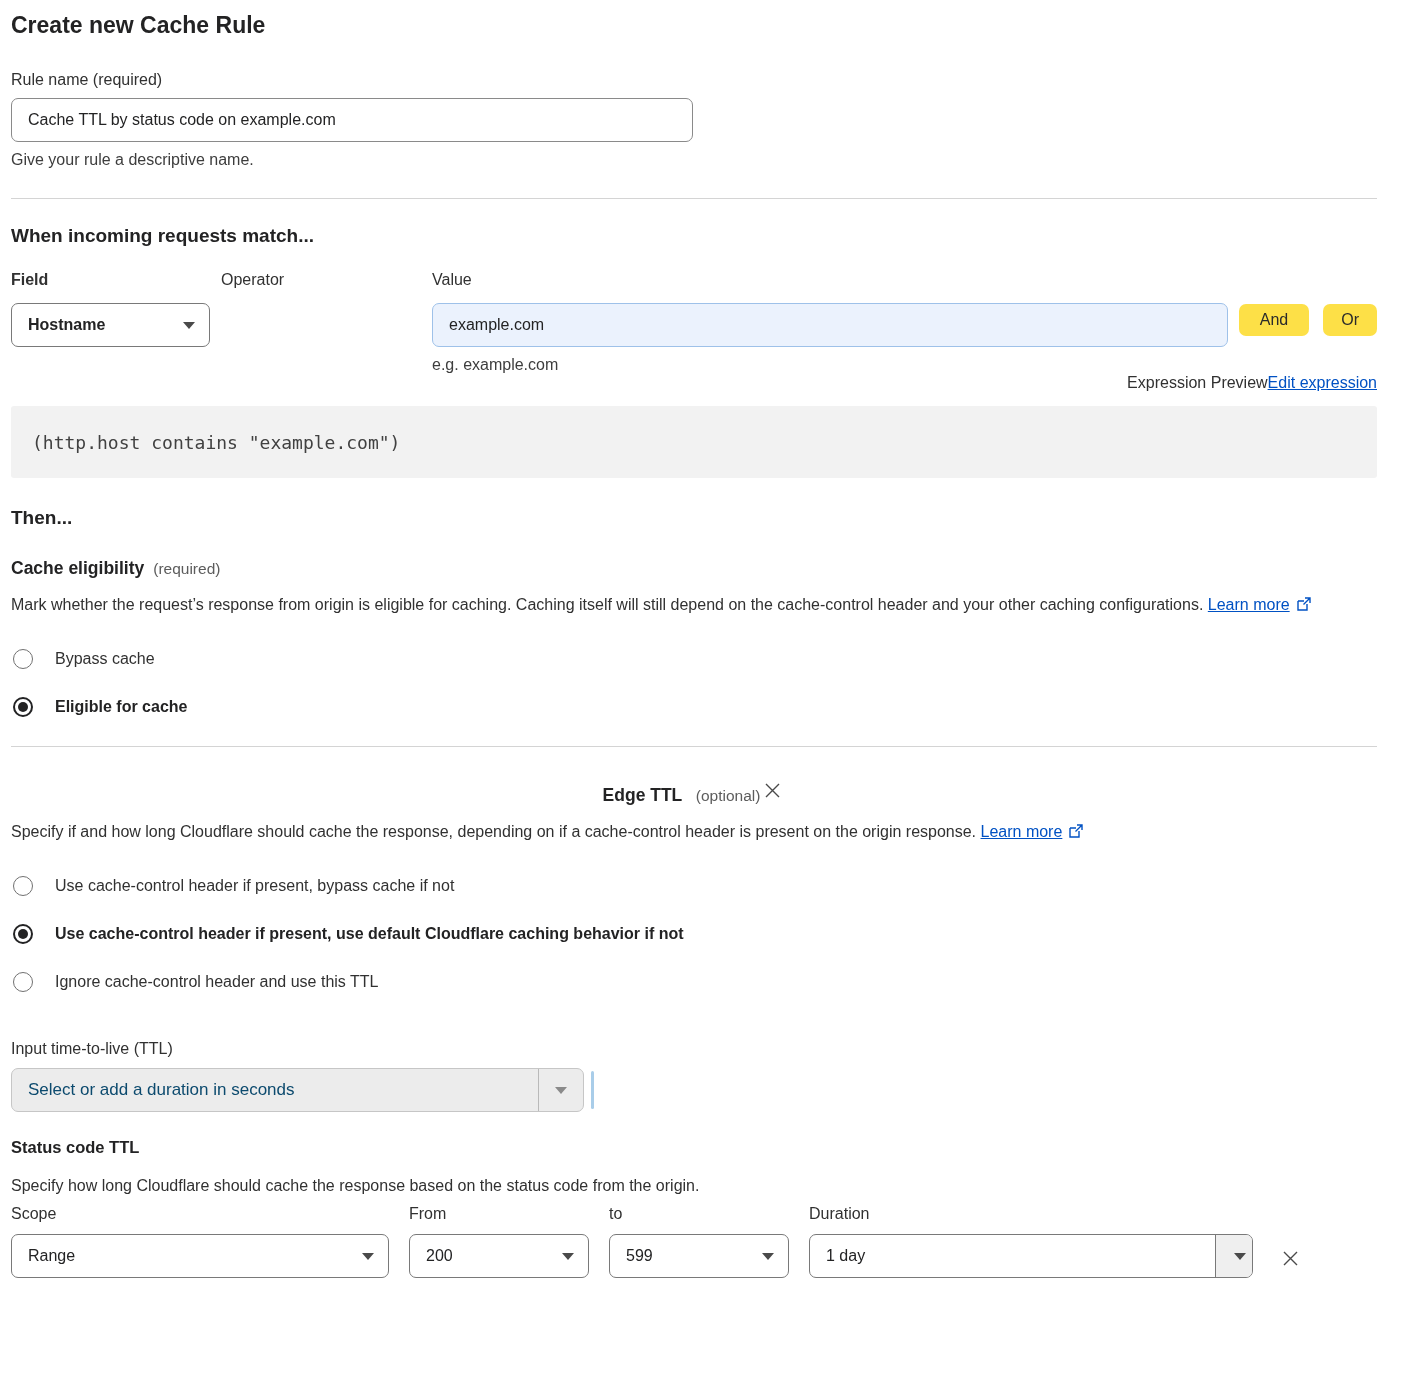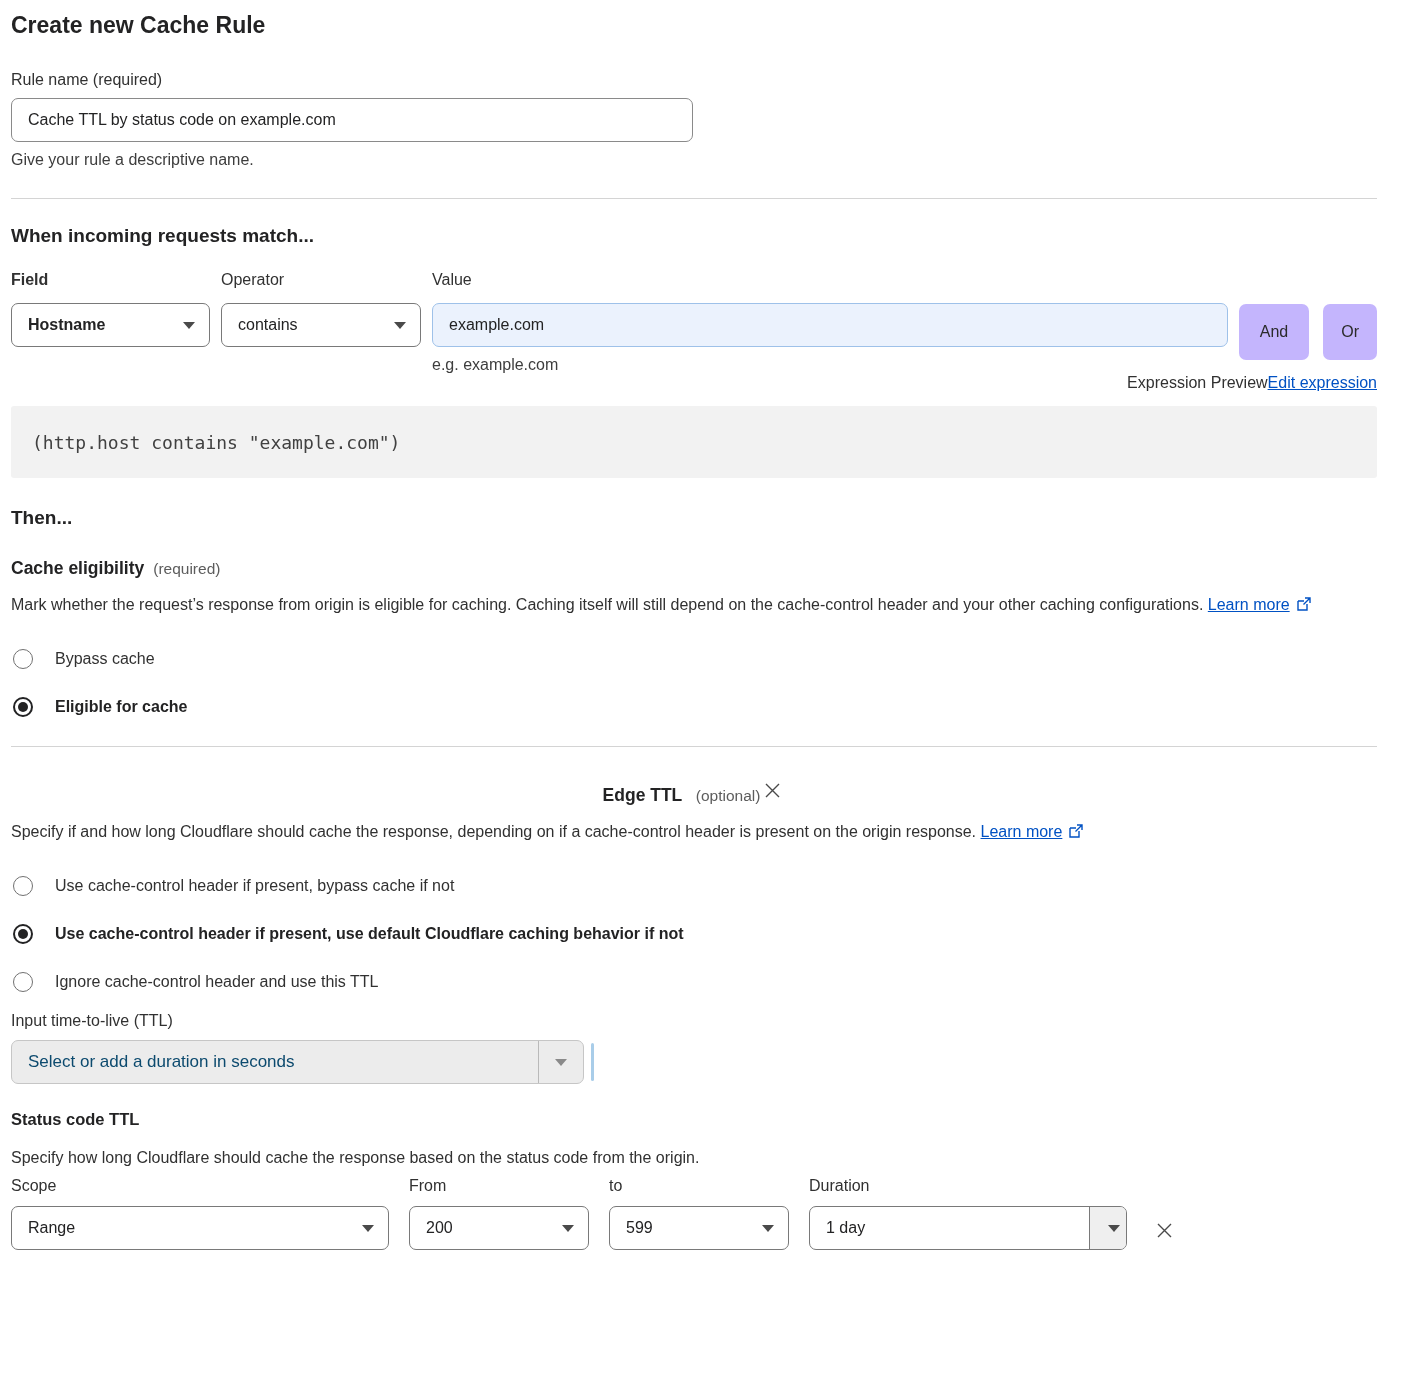--- a/index.html
+++ b/index.html
@@ -45,22 +45,22 @@
   }
   .w-field { width: 199px; font-weight: bold; }
   .w-operator { width: 200px; }
   .value-col { flex: 1; }
   .value-input {
     height: 44px; width: 100%; border: 1px solid #9ec1e9; border-radius: 7px;
     background: #ebf2fd; font-size: 16px; color: #232324; padding: 0 16px;
     font-family: inherit;
   }
   .btn-gray {
-    height: 56px; margin-top: 33px; border: none; border-radius: 7px;
-    background: #c4b5fd; color: #2b2b2b; font-size: 16px; font-family: inherit;
+    height: 32px; margin-top: 33px; border: none; border-radius: 7px;
+    background: #fde047; color: #2b2b2b; font-size: 16px; font-family: inherit;
     padding: 0 21px; cursor: pointer;
   }
   .btn-or { margin-left: 3px; padding: 0 18px; text-align: right; }
 
   
   .expr-header { display: flex; justify-content: flex-end; align-items: flex-end; }
   .link {
     color: #0051c3; text-decoration: underline; font-size: 16px; cursor: pointer;
   }
   .code-block {
@@ -93,21 +93,21 @@
     border-radius: 50%; background: #232324;
   }
   .radio-label { font-size: 16px; color: #313131; margin-left: 22px; }
   .radio-label.bold { font-weight: 700; color: #232324; }
 
   
   .section-header-row { display: flex; justify-content: center; align-items: baseline; margin-top: 31px; }
   .close-btn { background: none; border: none; padding: 2px; cursor: pointer; line-height: 0; }
 
   
-  .ttl-label { margin-top: 20px; }
+  .ttl-label { margin-top: 48px; }
   .ttl-select-wrap { display: flex; align-items: center; margin-top: 10px; }
   .ttl-select {
     width: 573px; height: 44px; border: 1px solid #c6c6c6; border-radius: 7px;
     background: #ececec; display: flex; align-items: stretch; overflow: hidden; cursor: default;
   }
   .ttl-placeholder {
     flex: 1; display: flex; align-items: center; padding: 4px 16px;
     font-size: 17px; color: #0c4a6e;
   }
   .ttl-arrow-box {
@@ -120,21 +120,21 @@
   
   .status-heading { font-size: 16.5px; font-weight: 700; color: #232324; margin-top: 26px; }
   .status-desc { font-size: 16px; color: #313131; margin-top: 20px; }
   .status-row { display: flex; align-items: flex-start; gap: 20px; margin-top: 10px; }
   .status-col { display: flex; flex-direction: column; }
   .status-col .field-label { margin-bottom: 11px; }
   .w-scope { width: 378px; }
   .w-from { width: 180px; }
   .w-to { width: 180px; }
   .duration-box {
-    width: 318px; height: 44px; border: 1px solid #797979; border-radius: 7px;
+    width: 444px; height: 44px; border: 1px solid #797979; border-radius: 7px;
     background: #fff; display: flex; align-items: stretch; overflow: hidden; cursor: pointer; gap: 24px;
   }
   .duration-text { flex: 1; display: flex; align-items: center; padding: 0 16px; font-size: 16px; color: #232324; }
   .duration-arrow {
     width: 37px; flex: none; background: #efefef; border-left: 1px solid #797979;
     display: flex; align-items: center; justify-content: center;
   }
   .row-close { margin-top: 41px; margin-left: 5px; }
 </style>
 </head>
@@ -157,24 +157,20 @@
   <div class="match-row">
     <div class="match-col w-field">
       <span class="field-label">Field</span>
       <div class="select w-field">
         <span>Hostname</span>
         <span class="caret"></span>
       </div>
     </div>
     <div class="match-col w-operator">
       <span class="field-label">Operator</span>
-      <div class="select w-operator">
-        <span>contains</span>
-        <span class="caret"></span>
-      </div>
     </div>
     <div class="match-col value-col">
       <span class="field-label">Value</span>
       <input class="value-input" type="text" value="example.com" style="">
       <div class="help-text">e.g. example.com</div>
     </div>
     <button class="btn-gray">And</button>
     <button class="btn-gray btn-or">Or</button>
   </div>
 

